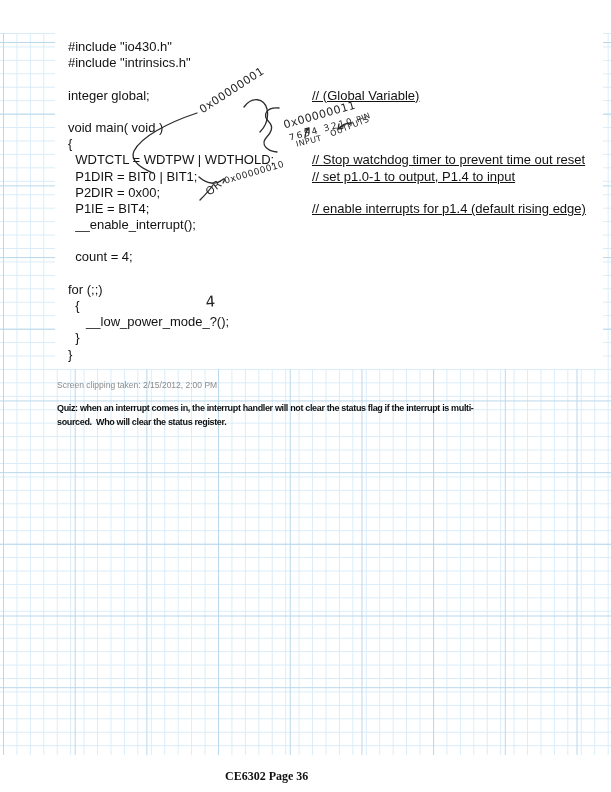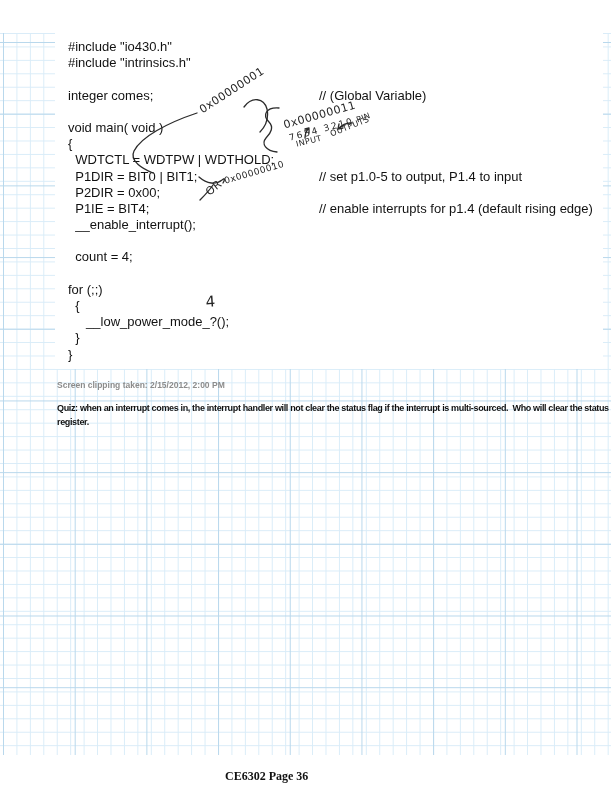--- a/index.html
+++ b/index.html
@@ -14,50 +14,50 @@
       linear-gradient(to right, #d9ecf8 1px, transparent 1px),
       linear-gradient(to bottom, #d9ecf8 1px, transparent 1px);
     background-size:71.7px 71.7px,71.7px 71.7px,13.44px 13.44px,13.44px 13.44px;
     background-position:3px 0,0 9px,3px 0,0 0;}
 
   
   .clipping{position:absolute;left:55px;top:33px;width:548px;height:336px;background:#ffffff;}
   .code{position:absolute;left:0;top:0;width:548px;padding:6px 0 0 13px;
         font-size:13px;line-height:16.2px;color:#121212;}
   .code-row{position:relative;height:16.2px;white-space:pre;}
-  .code-row .cmt{position:absolute;left:251px;top:0;white-space:pre;}
+  .code-row .cmt{position:absolute;left:244px;top:0;white-space:pre;text-decoration:underline;}
 
   
   .ink{position:absolute;left:0;top:0;width:548px;height:336px;pointer-events:none;}
   .hw{position:absolute;color:#252525;font-family:"DejaVu Sans",sans-serif;
       white-space:nowrap;transform-origin:left top;letter-spacing:.5px;}
 
-  .caption{position:absolute;left:57px;top:380px;font-size:8.5px;color:#8c8c8c;font-weight:bold;}
-  .quiz{position:absolute;left:57px;top:401px;width:552px;font-size:9px;font-weight:700;
+  .caption{position:absolute;left:57px;top:380px;font-size:8.5px;color:#8c8c8c;}
+  .quiz{position:absolute;left:57px;top:401px;width:447px;font-size:9px;font-weight:700;
         letter-spacing:-0.35px;color:#111;line-height:14px;white-space:pre-wrap;}
   .footer{position:absolute;left:225px;top:769px;font-family:"Liberation Serif",serif;
           font-weight:700;font-size:12px;color:#111;}
 </style>
 </head>
 <body>
 
 <div class="page">
   <div class="grid"></div>
 
   <div class="clipping">
     <div class="code">
       <div class="code-row"><span>#include "io430.h"</span><span class="cmt"></span></div>
       <div class="code-row"><span>#include "intrinsics.h"</span><span class="cmt"></span></div>
       <div class="code-row"><span></span><span class="cmt"></span></div>
-      <div class="code-row"><span>integer comes;</span><span class="cmt">// (Global Variable)</span></div>
+      <div class="code-row"><span>integer global;</span><span class="cmt">// (Global Variable)</span></div>
       <div class="code-row"><span></span><span class="cmt"></span></div>
       <div class="code-row"><span>void main( void )</span><span class="cmt"></span></div>
       <div class="code-row"><span>{</span><span class="cmt"></span></div>
-      <div class="code-row"><span>  WDTCTL = WDTPW | WDTHOLD;</span></div>
-      <div class="code-row"><span>  P1DIR = BIT0 | BIT1;</span><span class="cmt">// set p1.0-5 to output, P1.4 to input</span></div>
+      <div class="code-row"><span>  WDTCTL = WDTPW | WDTHOLD;</span><span class="cmt">// Stop watchdog timer to prevent time out reset</span></div>
+      <div class="code-row"><span>  P1DIR = BIT0 | BIT1;</span><span class="cmt">// set p1.0-1 to output, P1.4 to input</span></div>
       <div class="code-row"><span>  P2DIR = 0x00;</span></div>
       <div class="code-row"><span>  P1IE = BIT4;</span><span class="cmt">// enable interrupts for p1.4 (default rising edge)</span></div>
       <div class="code-row"><span>  __enable_interrupt();</span></div>
       <div class="code-row"><span></span><span class="cmt"></span></div>
       <div class="code-row"><span>  count = 4;</span><span class="cmt"></span></div>
       <div class="code-row"><span></span><span class="cmt"></span></div>
       <div class="code-row"><span>for (;;)</span><span class="cmt"></span></div>
       <div class="code-row"><span>  {</span><span class="cmt"></span></div>
       <div class="code-row"><span>     __low_power_mode_?();</span></div>
       <div class="code-row"><span>  }</span><span class="cmt"></span></div>

